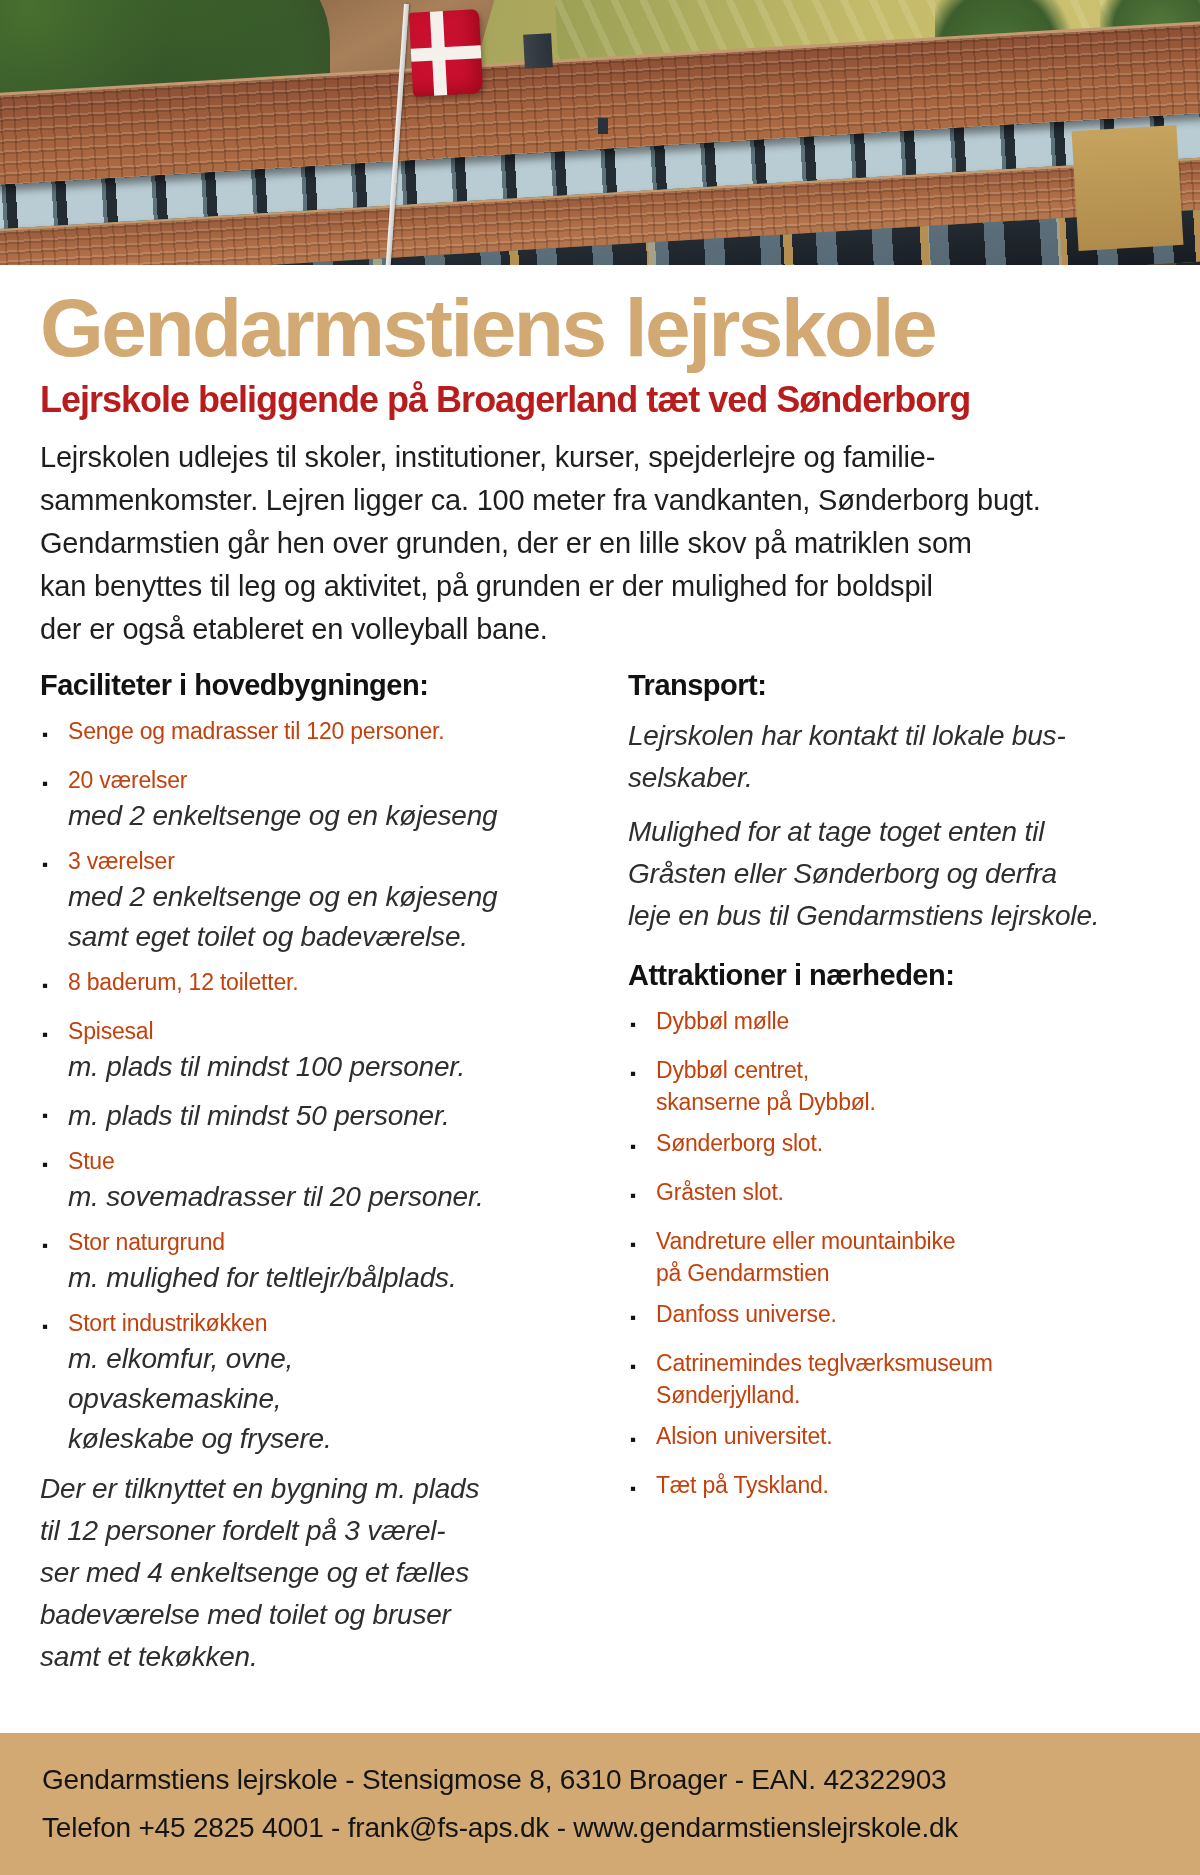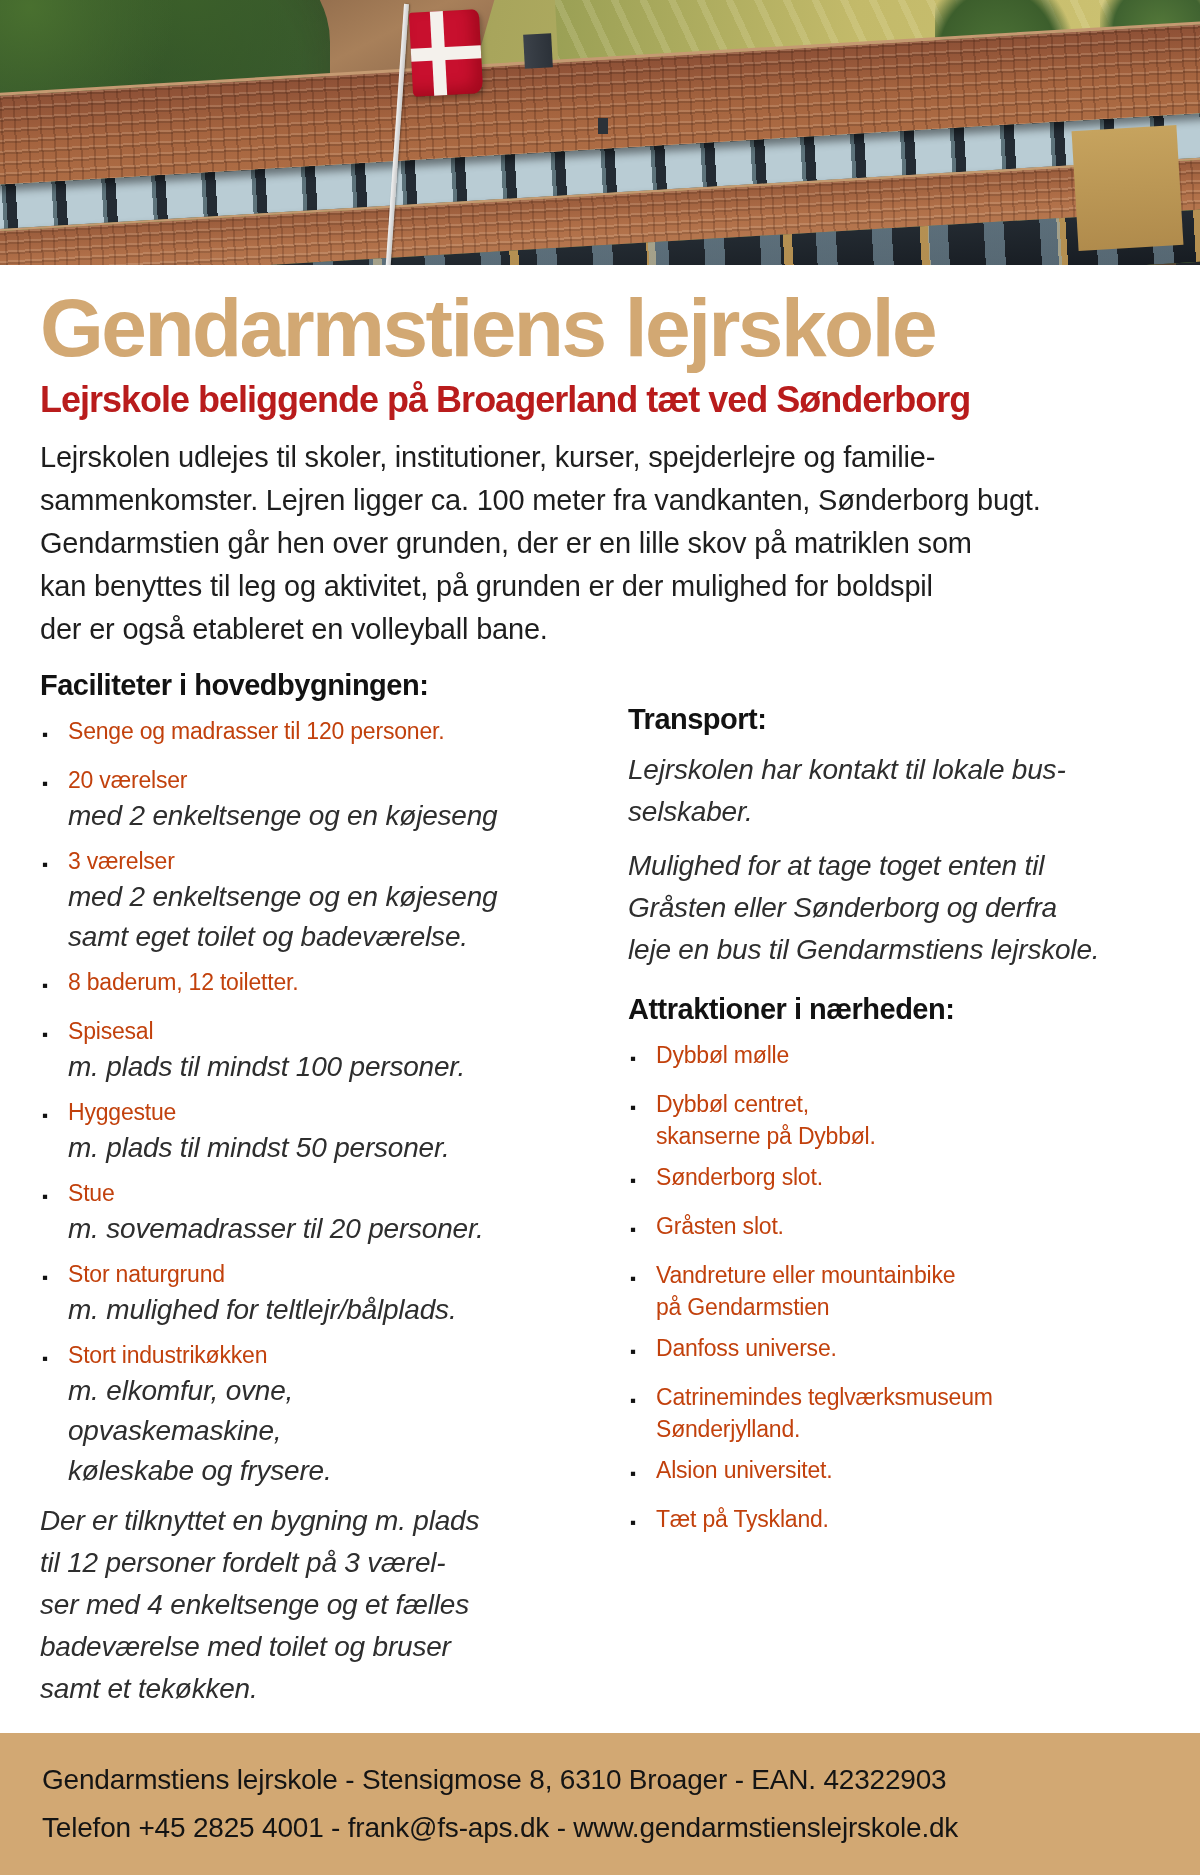--- a/index.html
+++ b/index.html
@@ -132,21 +132,21 @@
     margin-top:10px;
     font-size:36px; font-weight:bold; letter-spacing:-1px; line-height:1.1;
     color:#b91c1c; white-space:nowrap;
   }
   .intro {
     margin-top:16px;
     font-size:29px; line-height:43px; letter-spacing:-.2px; color:#1e1e1e;
   }
   .columns { display:flex; margin-top:14px; }
   .col-left  { width:472px; margin-right:116px; flex:0 0 auto; }
-  .col-right { width:532px; flex:0 0 auto;margin-top:34px; }
+  .col-right { width:532px; flex:0 0 auto; }
   .col-heading {
     font-size:29px; font-weight:bold; letter-spacing:-.5px; color:#121212;
     line-height:40px; margin-bottom:10px;
   }
   .col-heading.second { margin-top:18px; }
   .li { display:flex; margin-bottom:9px; }
   .blt {
     flex:0 0 28px; font-size:17px; line-height:40px; color:#121212;
     padding-left:2px;
   }
@@ -239,21 +239,20 @@
       <div class="li">
         <span class="blt">▪</span>
         <div class="li-body">
             <div class="li-title pre">Spisesal</div>
             <div class="li-note pre">m. plads til mindst 100 personer.</div>
           </div>
       </div>
       <div class="li">
         <span class="blt">▪</span>
         <div class="li-body">
-            <div class="li-title pre">Hyggestue</div>
             <div class="li-note pre">m. plads til mindst 50 personer.</div>
           </div>
       </div>
       <div class="li">
         <span class="blt">▪</span>
         <div class="li-body">
             <div class="li-title pre">Stue</div>
             <div class="li-note pre">m. sovemadrasser til 20 personer.</div>
           </div>
       </div>

